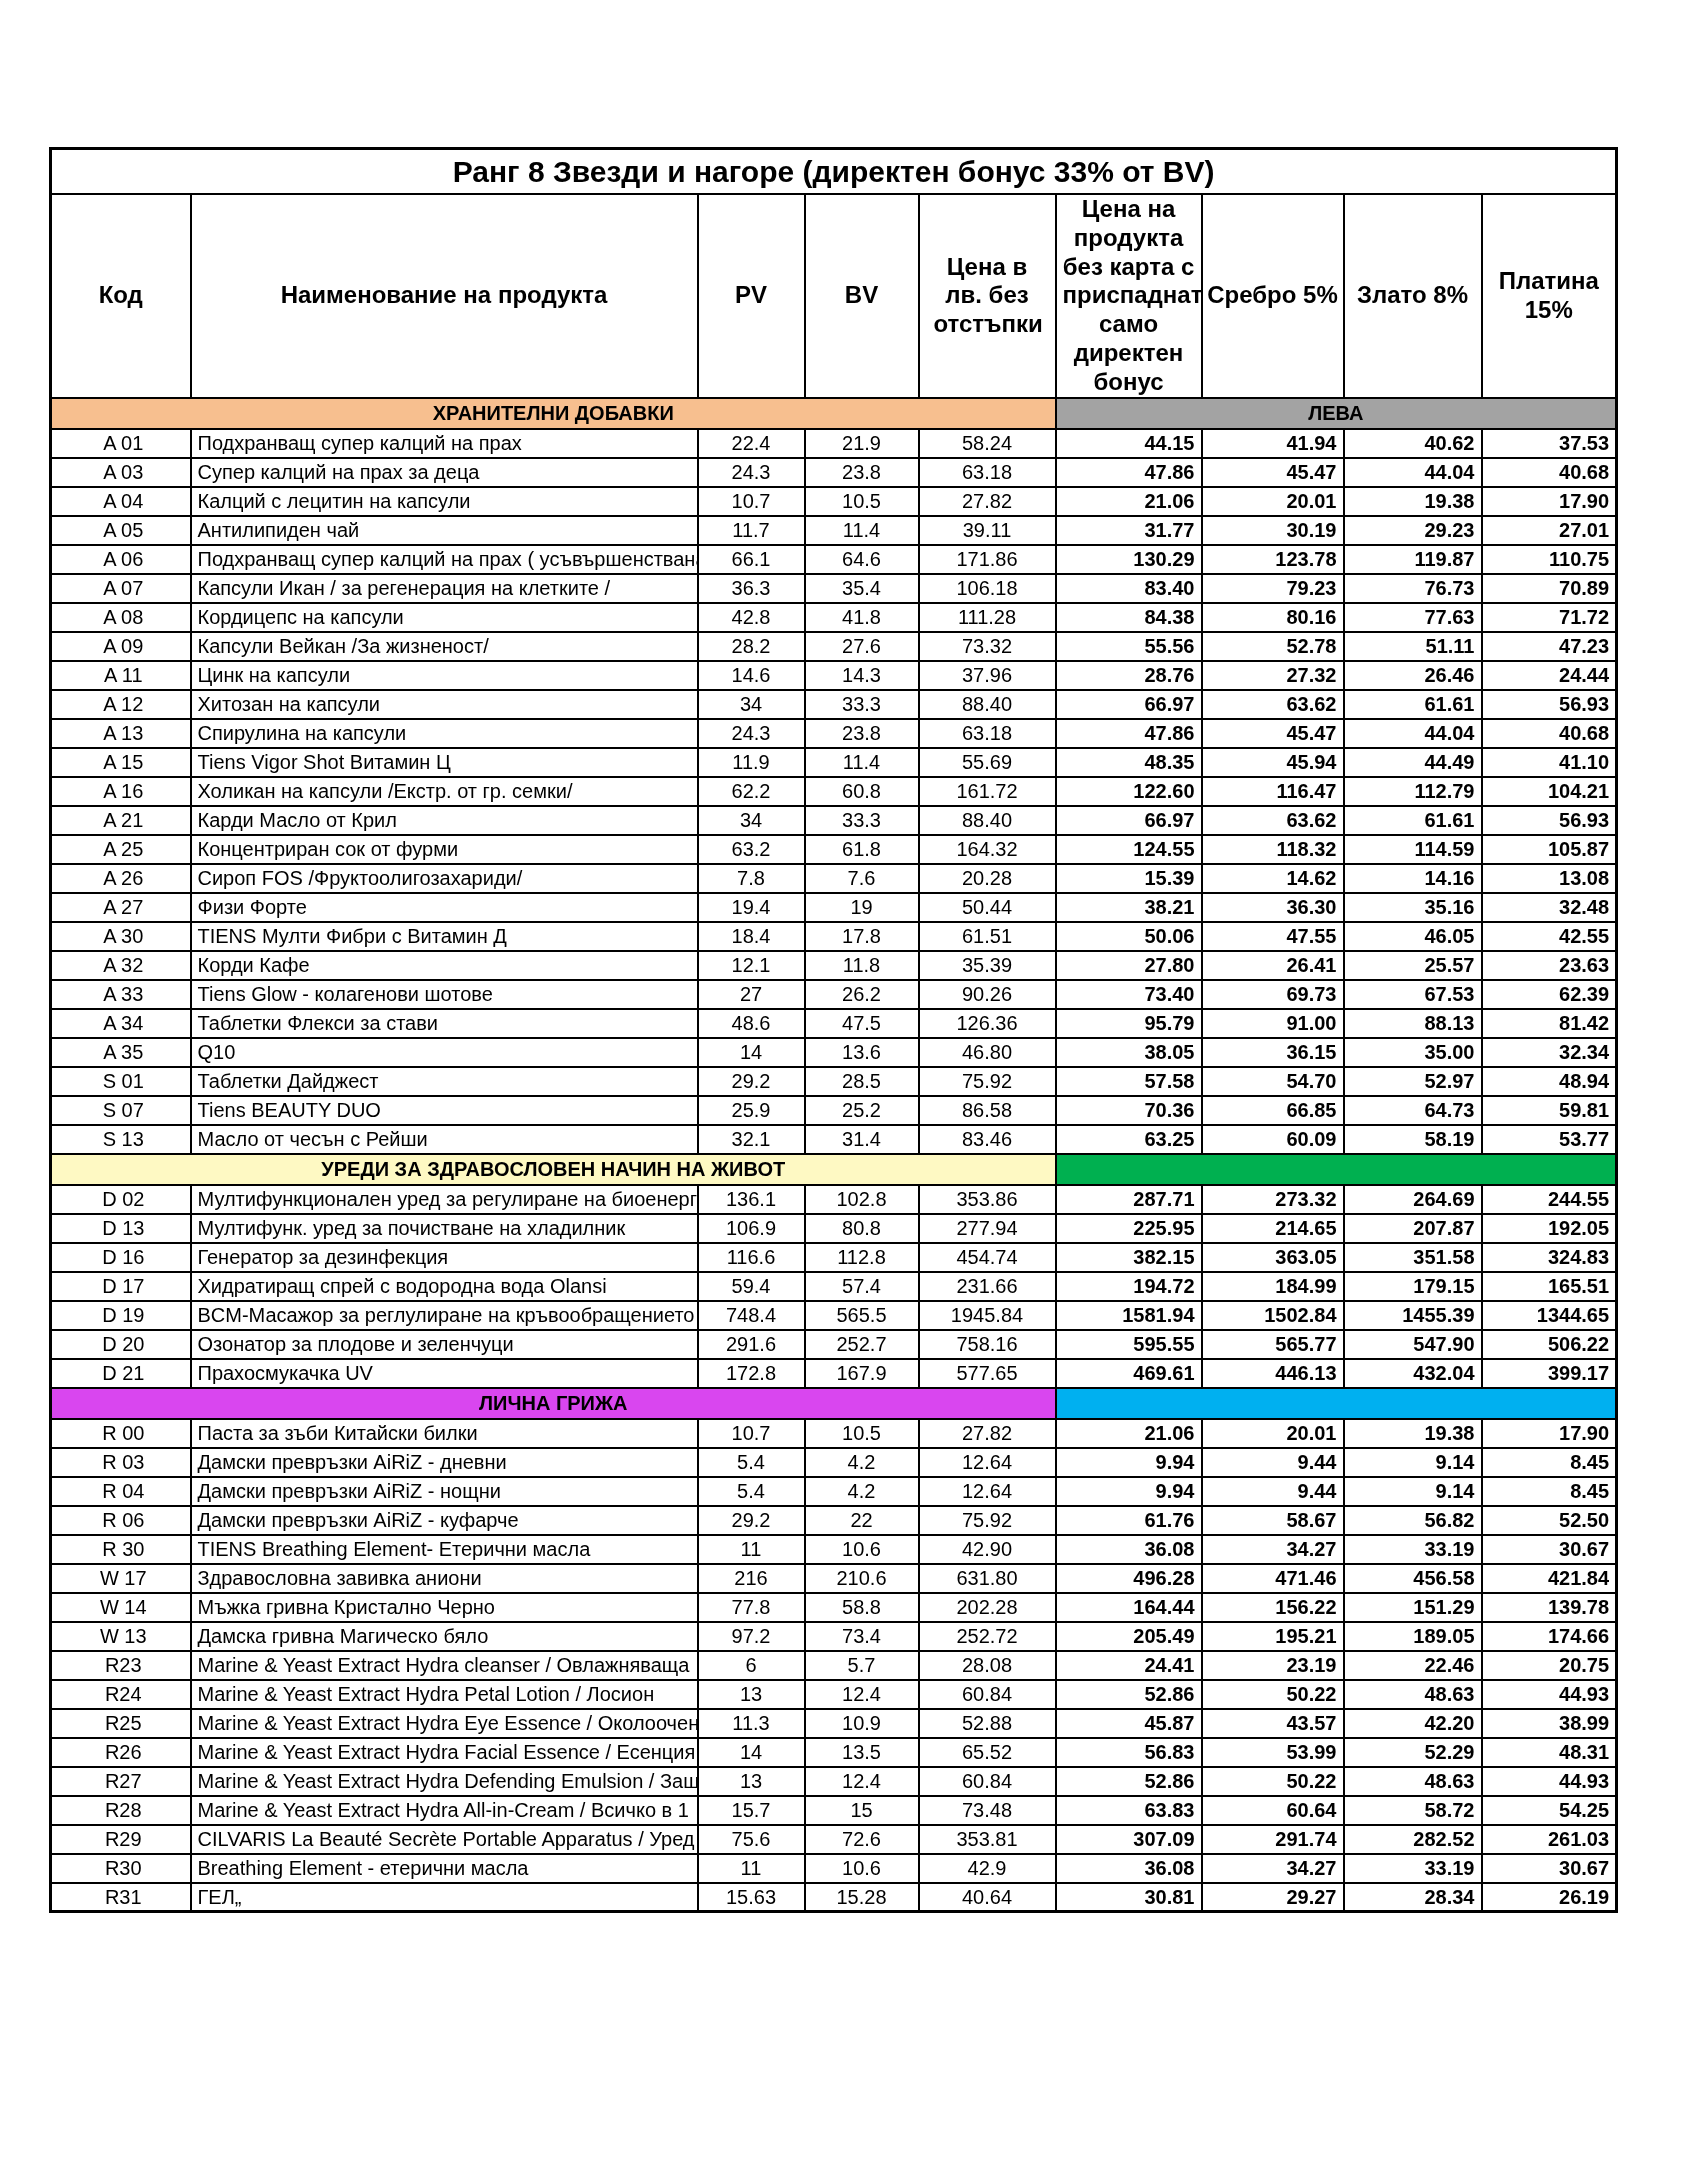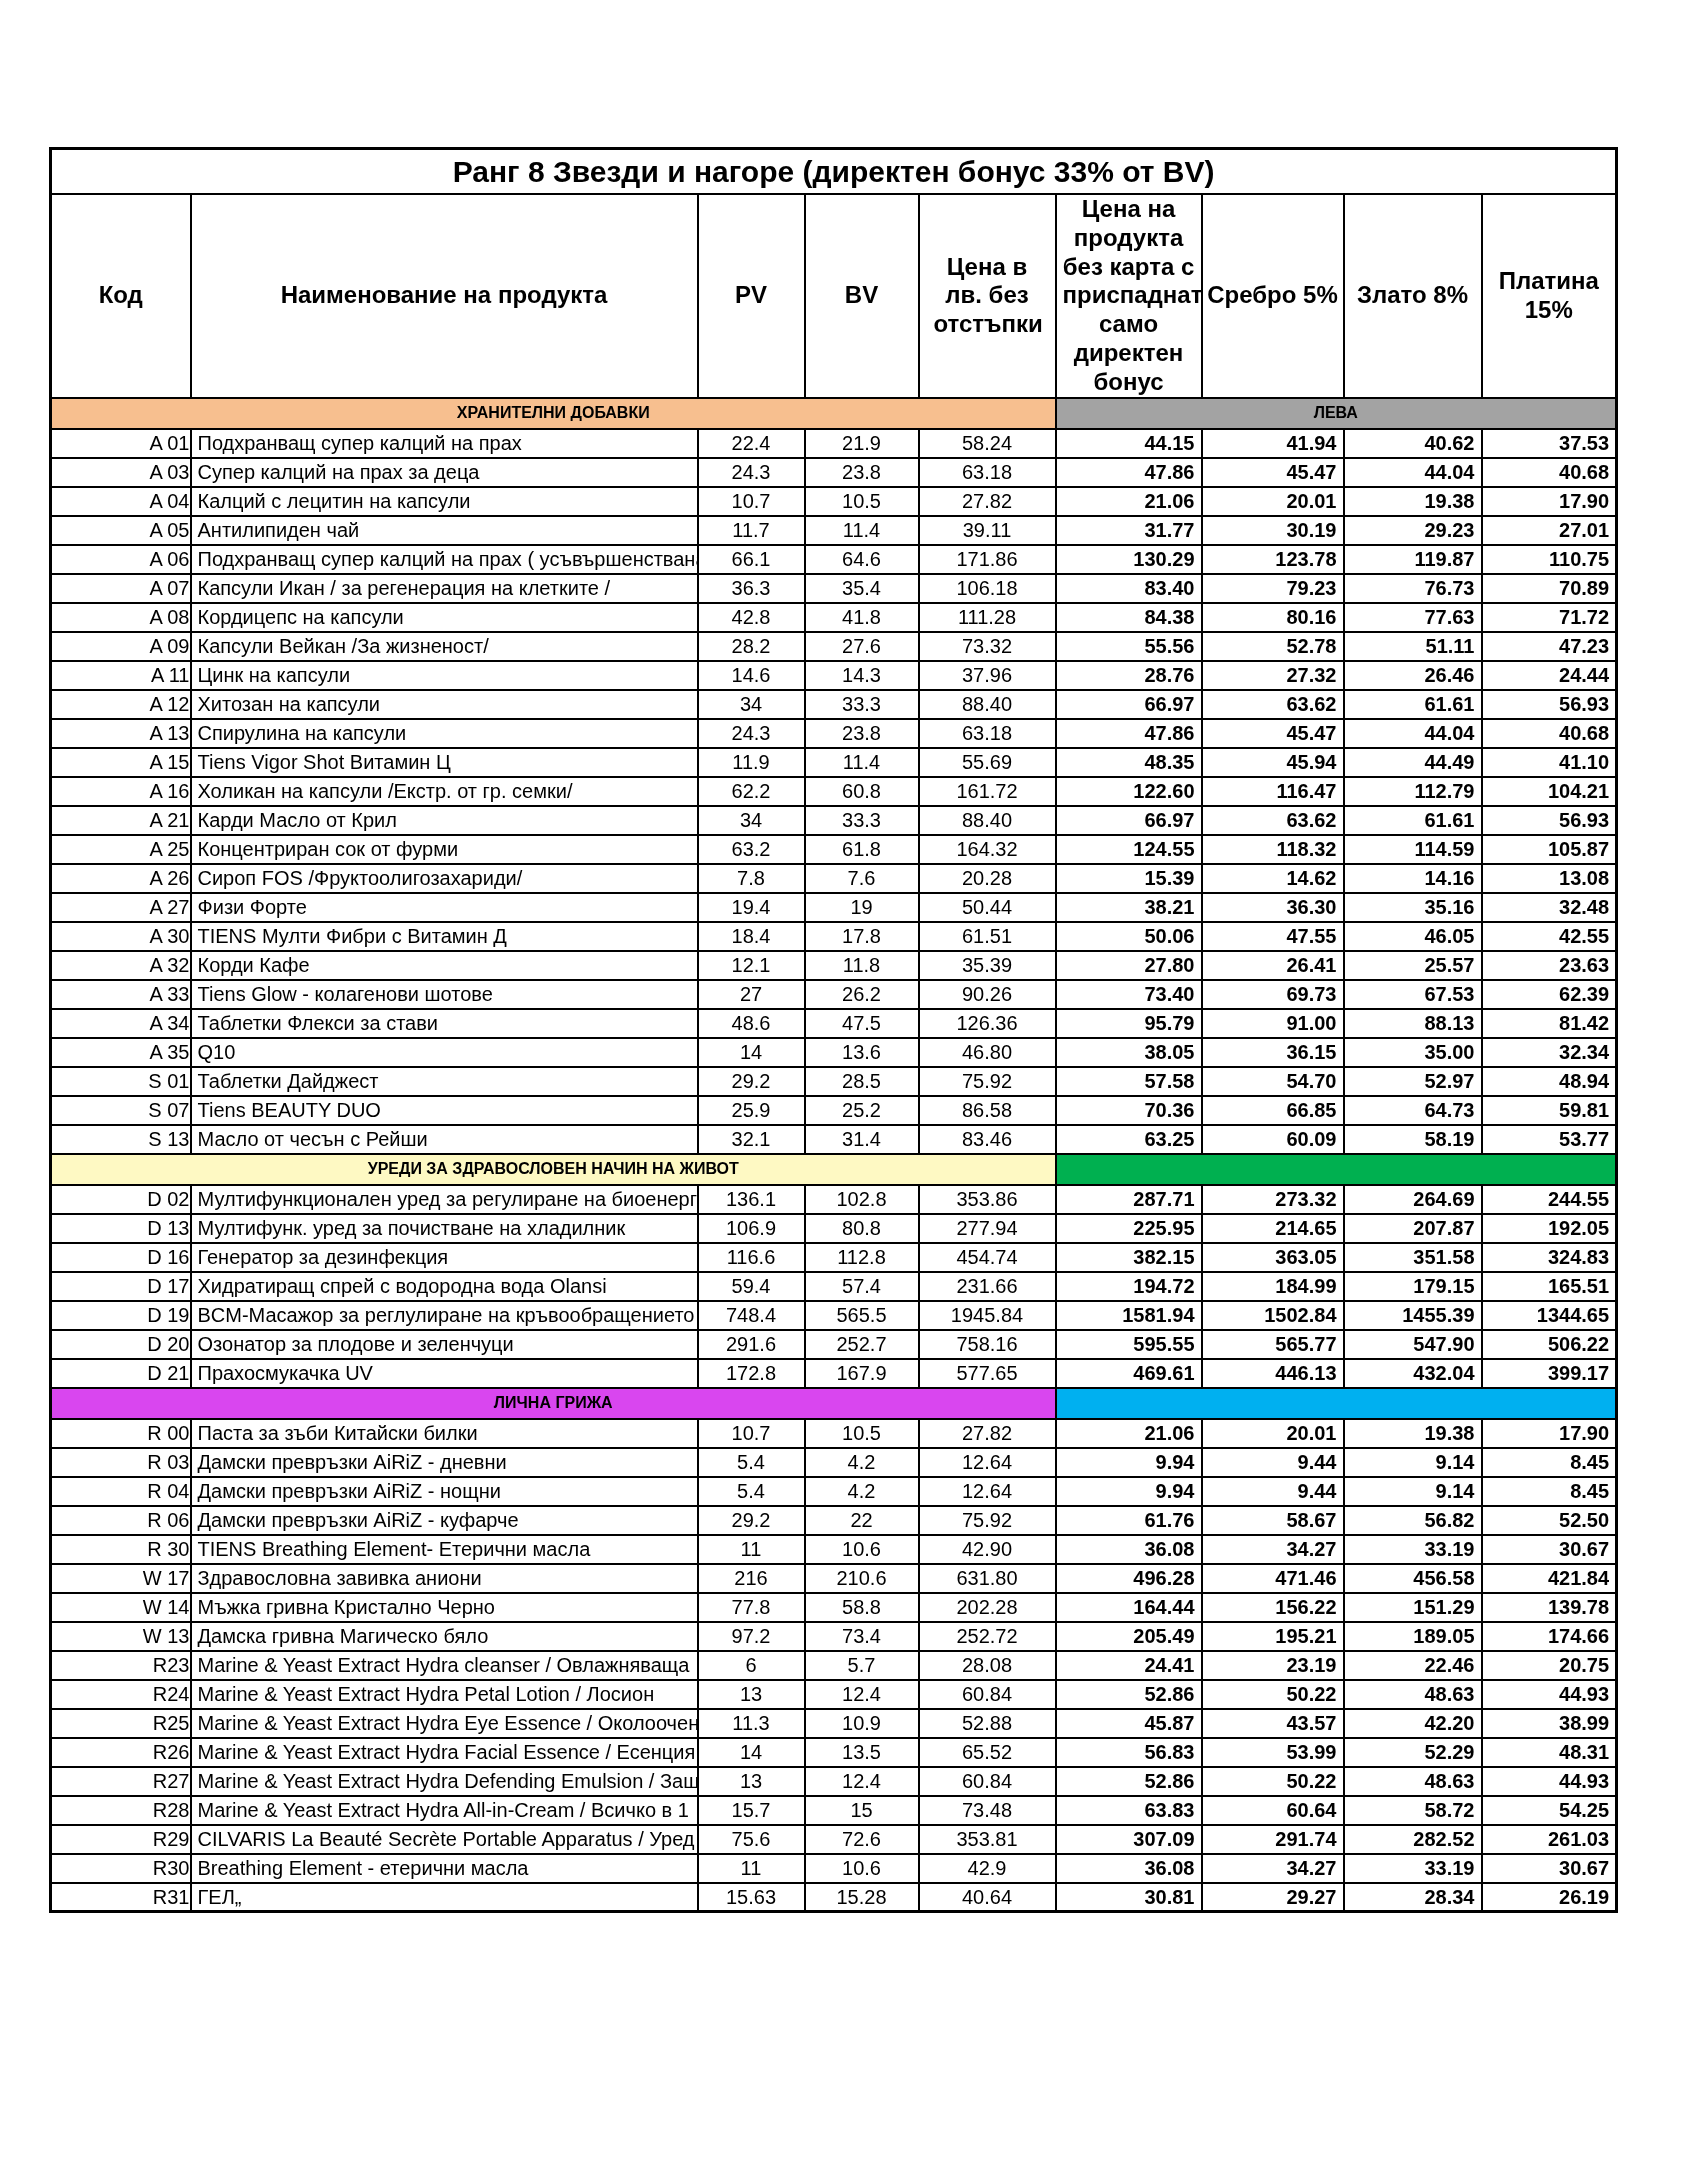--- a/index.html
+++ b/index.html
@@ -39,28 +39,28 @@
   tr.header-row{height:178px;}
   tr.header-row th{
     font-size:24px;font-weight:bold;text-align:center;
     line-height:1.2;
   }
   th.h-nocard{font-size:16px;line-height:1.3;padding:0 6px;}
   th.h-price{padding:0 14px;}
 
   tr.section-row td{
     height:29px;
-    font-size:16px;font-weight:bold;text-align:center;
+    font-size:20px;font-weight:bold;text-align:center;
     white-space:nowrap;
   }
   tr.data-row{height:29px;}
   tr.data-row td{
     font-size:20px;line-height:1;white-space:nowrap;
   }
-  td.c-code{text-align:right;padding-left:5px;}
+  td.c-code{text-align:center;padding-left:5px;}
   td.c-name{text-align:left;padding-left:6px;}
   td.c-num{text-align:center;}
   td.c-bonus{text-align:right;font-weight:bold;padding-right:6px;}
 </style>
 </head>
 <body>
 
 <table class="price-table">
   <colgroup>
     <col class="w-code">

